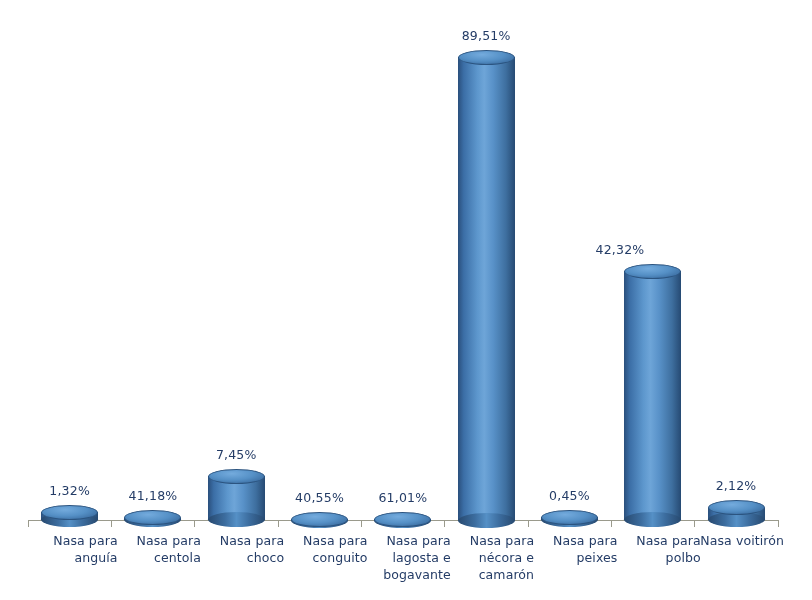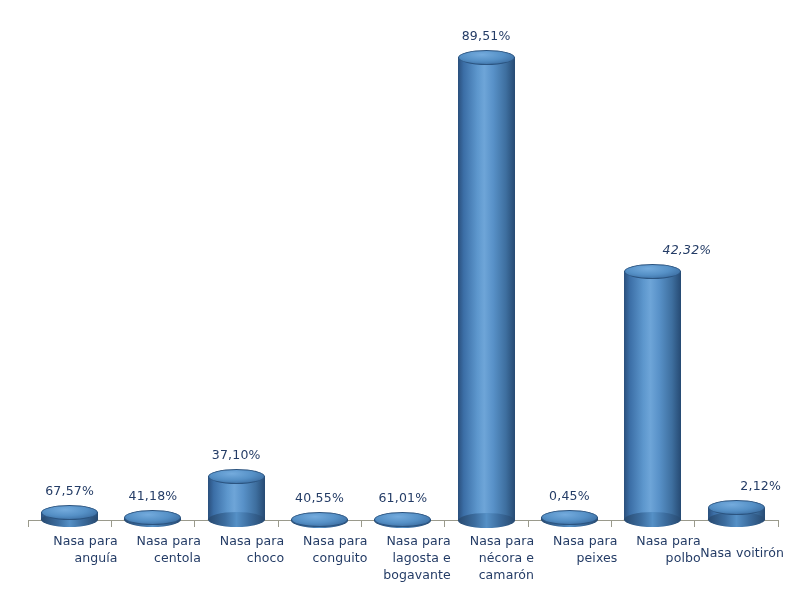--- a/index.html
+++ b/index.html
@@ -177,46 +177,46 @@
           <div class="cyl-bottom" style="top: 248.941px; height: 15px;"></div>
           <div class="cyl-top" style="top: 0px; height: 15px;"></div>
         </div>
         <div class="bar" style="left: 708px; width: 57px; top: 500.029px; height: 27.4706px;">
           <div class="cyl-body" style="top: 7.5px; height: 12.4706px;"></div>
           <div class="cyl-bottom" style="top: 12.4706px; height: 15px;"></div>
           <div class="cyl-top" style="top: 0px; height: 15px;"></div>
         </div>
       </div>
     <div id="labels-layer">
-        <div class="data-label" style="left: 24.65px; width: 90px; top: 482.735px;">67,57%</div>
+        <div class="data-label" style="left: 24.65px; width: 90px; top: 482.735px;">1,32%</div>
         <div class="data-label" style="left: 107.95px; width: 90px; top: 488.029px;">41,18%</div>
-        <div class="data-label" style="left: 191.25px; width: 90px; top: 446.676px;">37,10%</div>
+        <div class="data-label" style="left: 191.25px; width: 90px; top: 446.676px;">7,45%</div>
         <div class="data-label" style="left: 274.55px; width: 90px; top: 489.5px;">40,55%</div>
         <div class="data-label" style="left: 357.85px; width: 90px; top: 489.5px;">61,01%</div>
         <div class="data-label" style="left: 441.15px; width: 90px; top: 27.5px;">89,51%</div>
         <div class="data-label" style="left: 524.45px; width: 90px; top: 487.853px; text-align: center;">0,45%</div>
-        <div class="data-label" style="left: 642px; width: 90px; top: 241.559px; font-style: italic;">42,32%</div>
-        <div class="data-label" style="left: 691.05px; width: 90px; top: 478.029px; text-align: right;">2,12%</div>
+        <div class="data-label" style="left: 575px; width: 90px; top: 241.559px;">42,32%</div>
+        <div class="data-label" style="left: 691.05px; width: 90px; top: 478.029px;">2,12%</div>
       </div>
     <div id="categories-layer">
         <div class="cat-label" style="left: 21.65px; width: 96px; top: 532px;">Nasa para
 anguía</div>
         <div class="cat-label" style="left: 104.95px; width: 96px; top: 532px;">Nasa para
 centola</div>
         <div class="cat-label" style="left: 188.25px; width: 96px; top: 532px;">Nasa para
 choco</div>
         <div class="cat-label" style="left: 271.55px; width: 96px; top: 532px;">Nasa para
 conguito</div>
         <div class="cat-label" style="left: 354.85px; width: 96px; top: 532px;">Nasa para
 lagosta e
 bogavante</div>
         <div class="cat-label" style="left: 438.15px; width: 96px; top: 532px;">Nasa para
 nécora e
 camarón</div>
         <div class="cat-label" style="left: 521.45px; width: 96px; top: 532px;">Nasa para
 peixes</div>
         <div class="cat-label" style="left: 604.75px; width: 96px; top: 532px;">Nasa para
 polbo</div>
-        <div class="cat-label" style="left: 688.05px; width: 96px; top: 544px;">Nasa voitirón</div>
+        <div class="cat-label" style="left: 688.05px; width: 96px; top: 532px;">Nasa voitirón</div>
       </div>
 
   </div>
 </div>
 
 </body></html>

